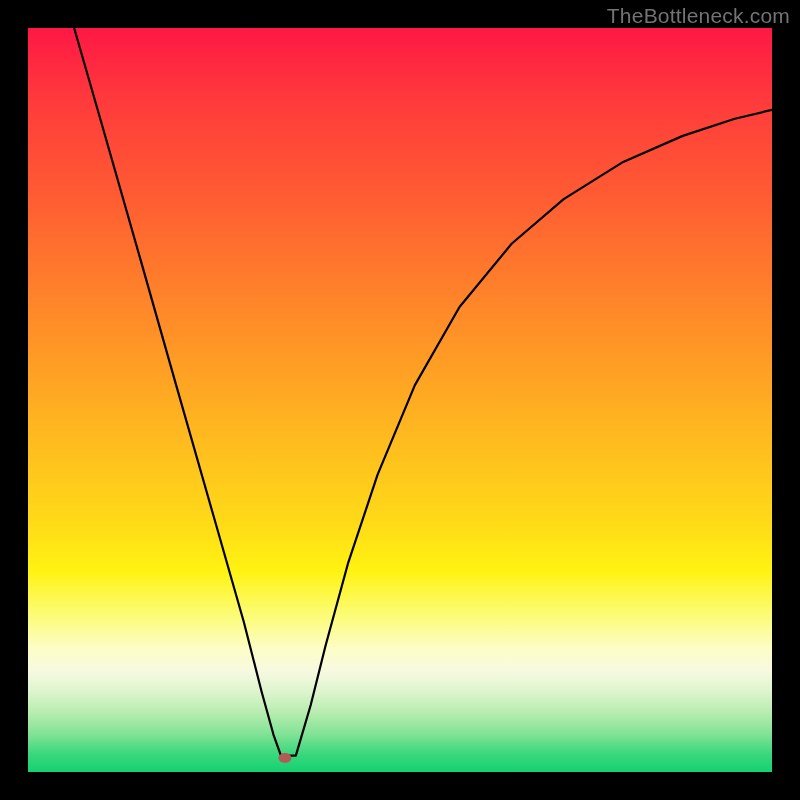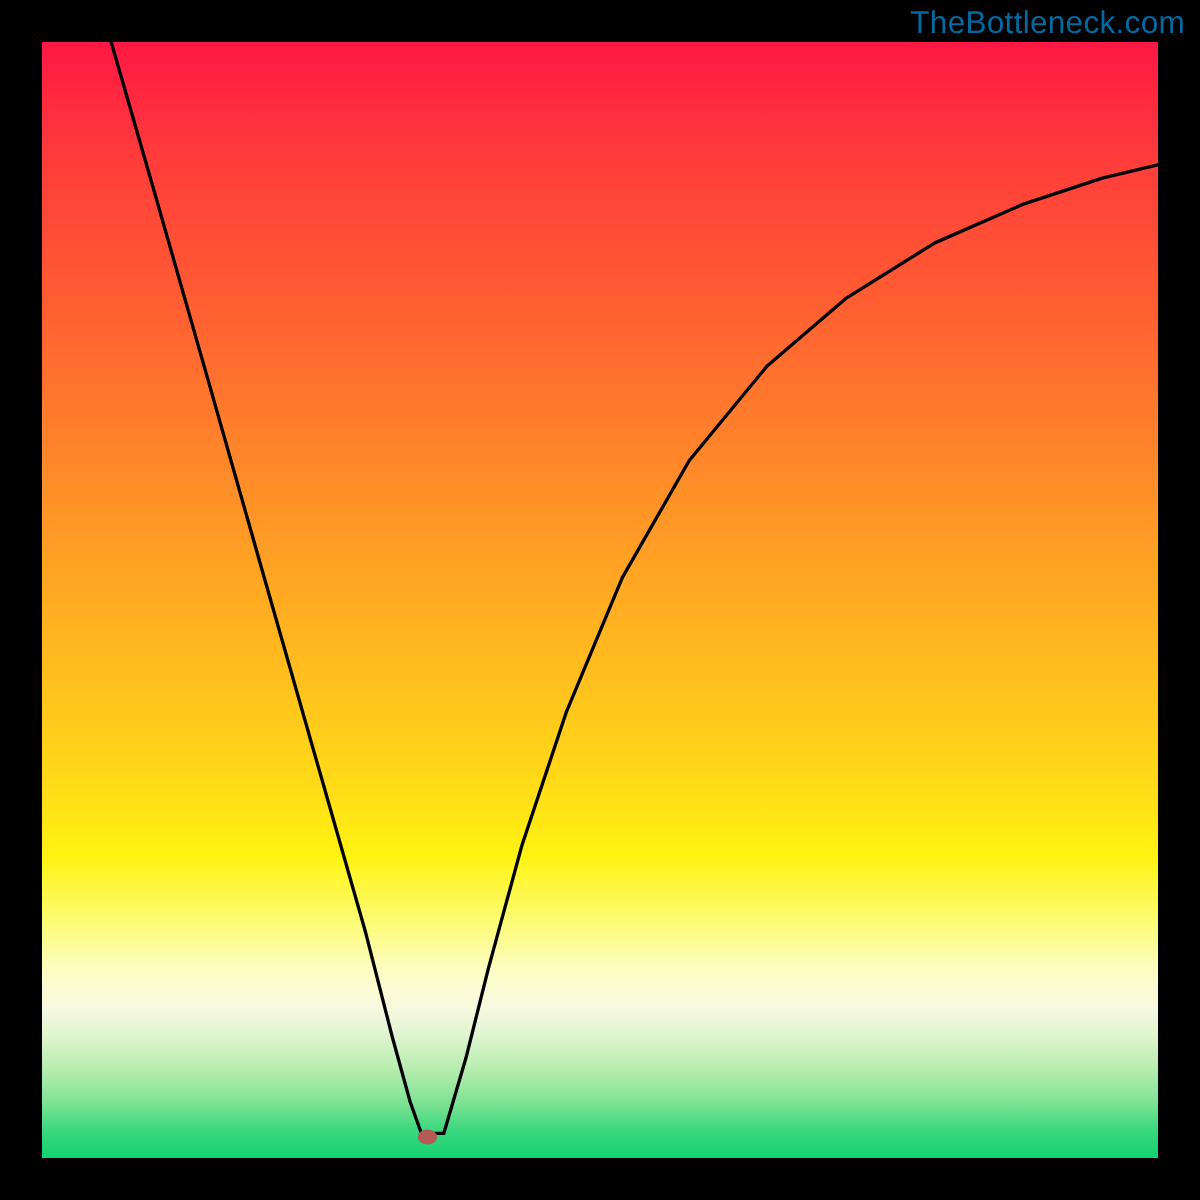--- a/index.html
+++ b/index.html
@@ -55,21 +55,21 @@
     width: 13px;
     height: 10px;
     border-radius: 50%;
     background: #b35a57;
     transform: translate(-50%, -50%);
   }
   .watermark {
     position: absolute;
     top: 4px;
     right: 10px;
-    color: #0369a1;
+    color: #737373;
     font-size: 21px;
     letter-spacing: 0.2px;
     user-select: none;
     margin-left: 13px;
   }
 </style>
 </head>
 <body>
 
 <div class="frame">

